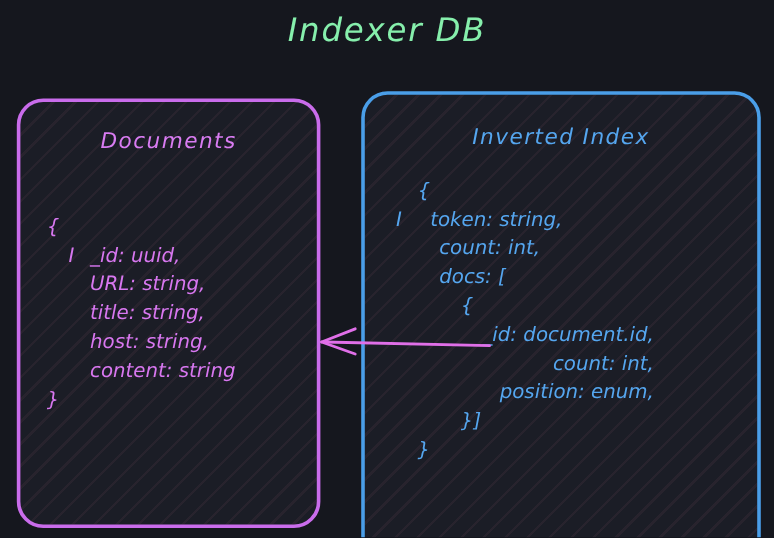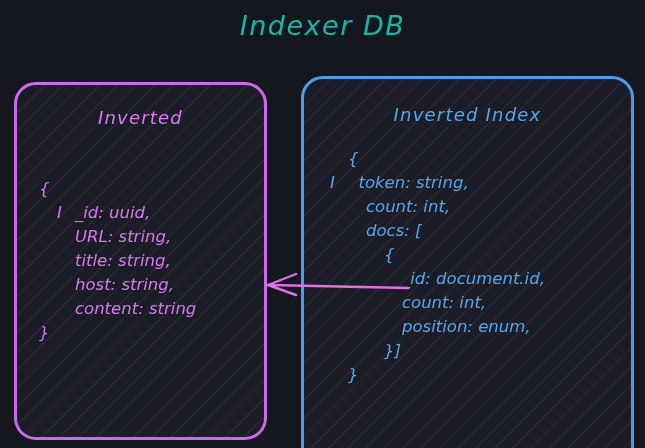--- a/index.html
+++ b/index.html
@@ -16,21 +16,21 @@
     font-family: "DejaVu Sans", sans-serif;
   }
 
   
   #diagram-title {
     position: absolute;
     left: 0;
     top: 10px;
     width: 645px;
     text-align: center;
-    color: #14b8a6;
+    color: #86efac;
     font-size: 27px;
     font-family: "DejaVu Sans", sans-serif;
     font-style: italic;
     letter-spacing: 1.5px;
     font-weight: 400;
   }
 
   
   .entity-box {
     position: absolute;
@@ -108,40 +108,40 @@
     height: 24px;
   }
   .leading-glyph {
     display: inline-block;
     width: 18px;
     font-style: italic;
   }
   .indent-1 { padding-left: 18px; }
   .indent-2 { padding-left: 36px; }
   .indent-3 { padding-left: 54px; }
-  .indent-4 { padding-left: 72px; }
+  .indent-4 { padding-left: 72px; text-align: right; }
 
   
   #relation-arrow {
     position: absolute;
     left: 258px;
     top: 268px;
     width: 156px;
     height: 36px;
   }
 </style>
 </head>
 <body>
 
 <div id="canvas">
 
   <div id="diagram-title">Indexer DB</div>
 
   <div class="entity-box" id="documents-box">
-    <div class="box-heading" id="documents-heading">Inverted</div>
+    <div class="box-heading" id="documents-heading">Documents</div>
     <div class="schema" id="documents-schema"><span class="schema-line indent-0"><span>{</span></span><span class="schema-line indent-1"><span class="leading-glyph">I</span><span>_id: uuid,</span></span><span class="schema-line indent-2"><span>URL: string,</span></span><span class="schema-line indent-2"><span>title: string,</span></span><span class="schema-line indent-2"><span>host: string,</span></span><span class="schema-line indent-2"><span>content: string</span></span><span class="schema-line indent-0"><span>}</span></span></div>
   </div>
 
   <div class="entity-box" id="inverted-index-box">
     <div class="box-heading" id="inverted-index-heading">Inverted Index</div>
     <div class="schema" id="inverted-index-schema"><span class="schema-line indent-1"><span>{</span></span><span class="schema-line indent-0"><span class="leading-glyph">I</span><span>  token: string,</span></span><span class="schema-line indent-2"><span>count: int,</span></span><span class="schema-line indent-2"><span>docs: [</span></span><span class="schema-line indent-3"><span>{</span></span><span class="schema-line indent-4"><span>_id: document.id,</span></span><span class="schema-line indent-4"><span>count: int,</span></span><span class="schema-line indent-4"><span>position: enum,</span></span><span class="schema-line indent-3"><span>}]</span></span><span class="schema-line indent-1"><span>}</span></span></div>
   </div>
 
   <svg id="relation-arrow" viewBox="0 0 156 36">
     <line x1="150" y1="20" x2="12" y2="17" stroke="#e06fe8" stroke-width="2.4" stroke-linecap="round"></line>

